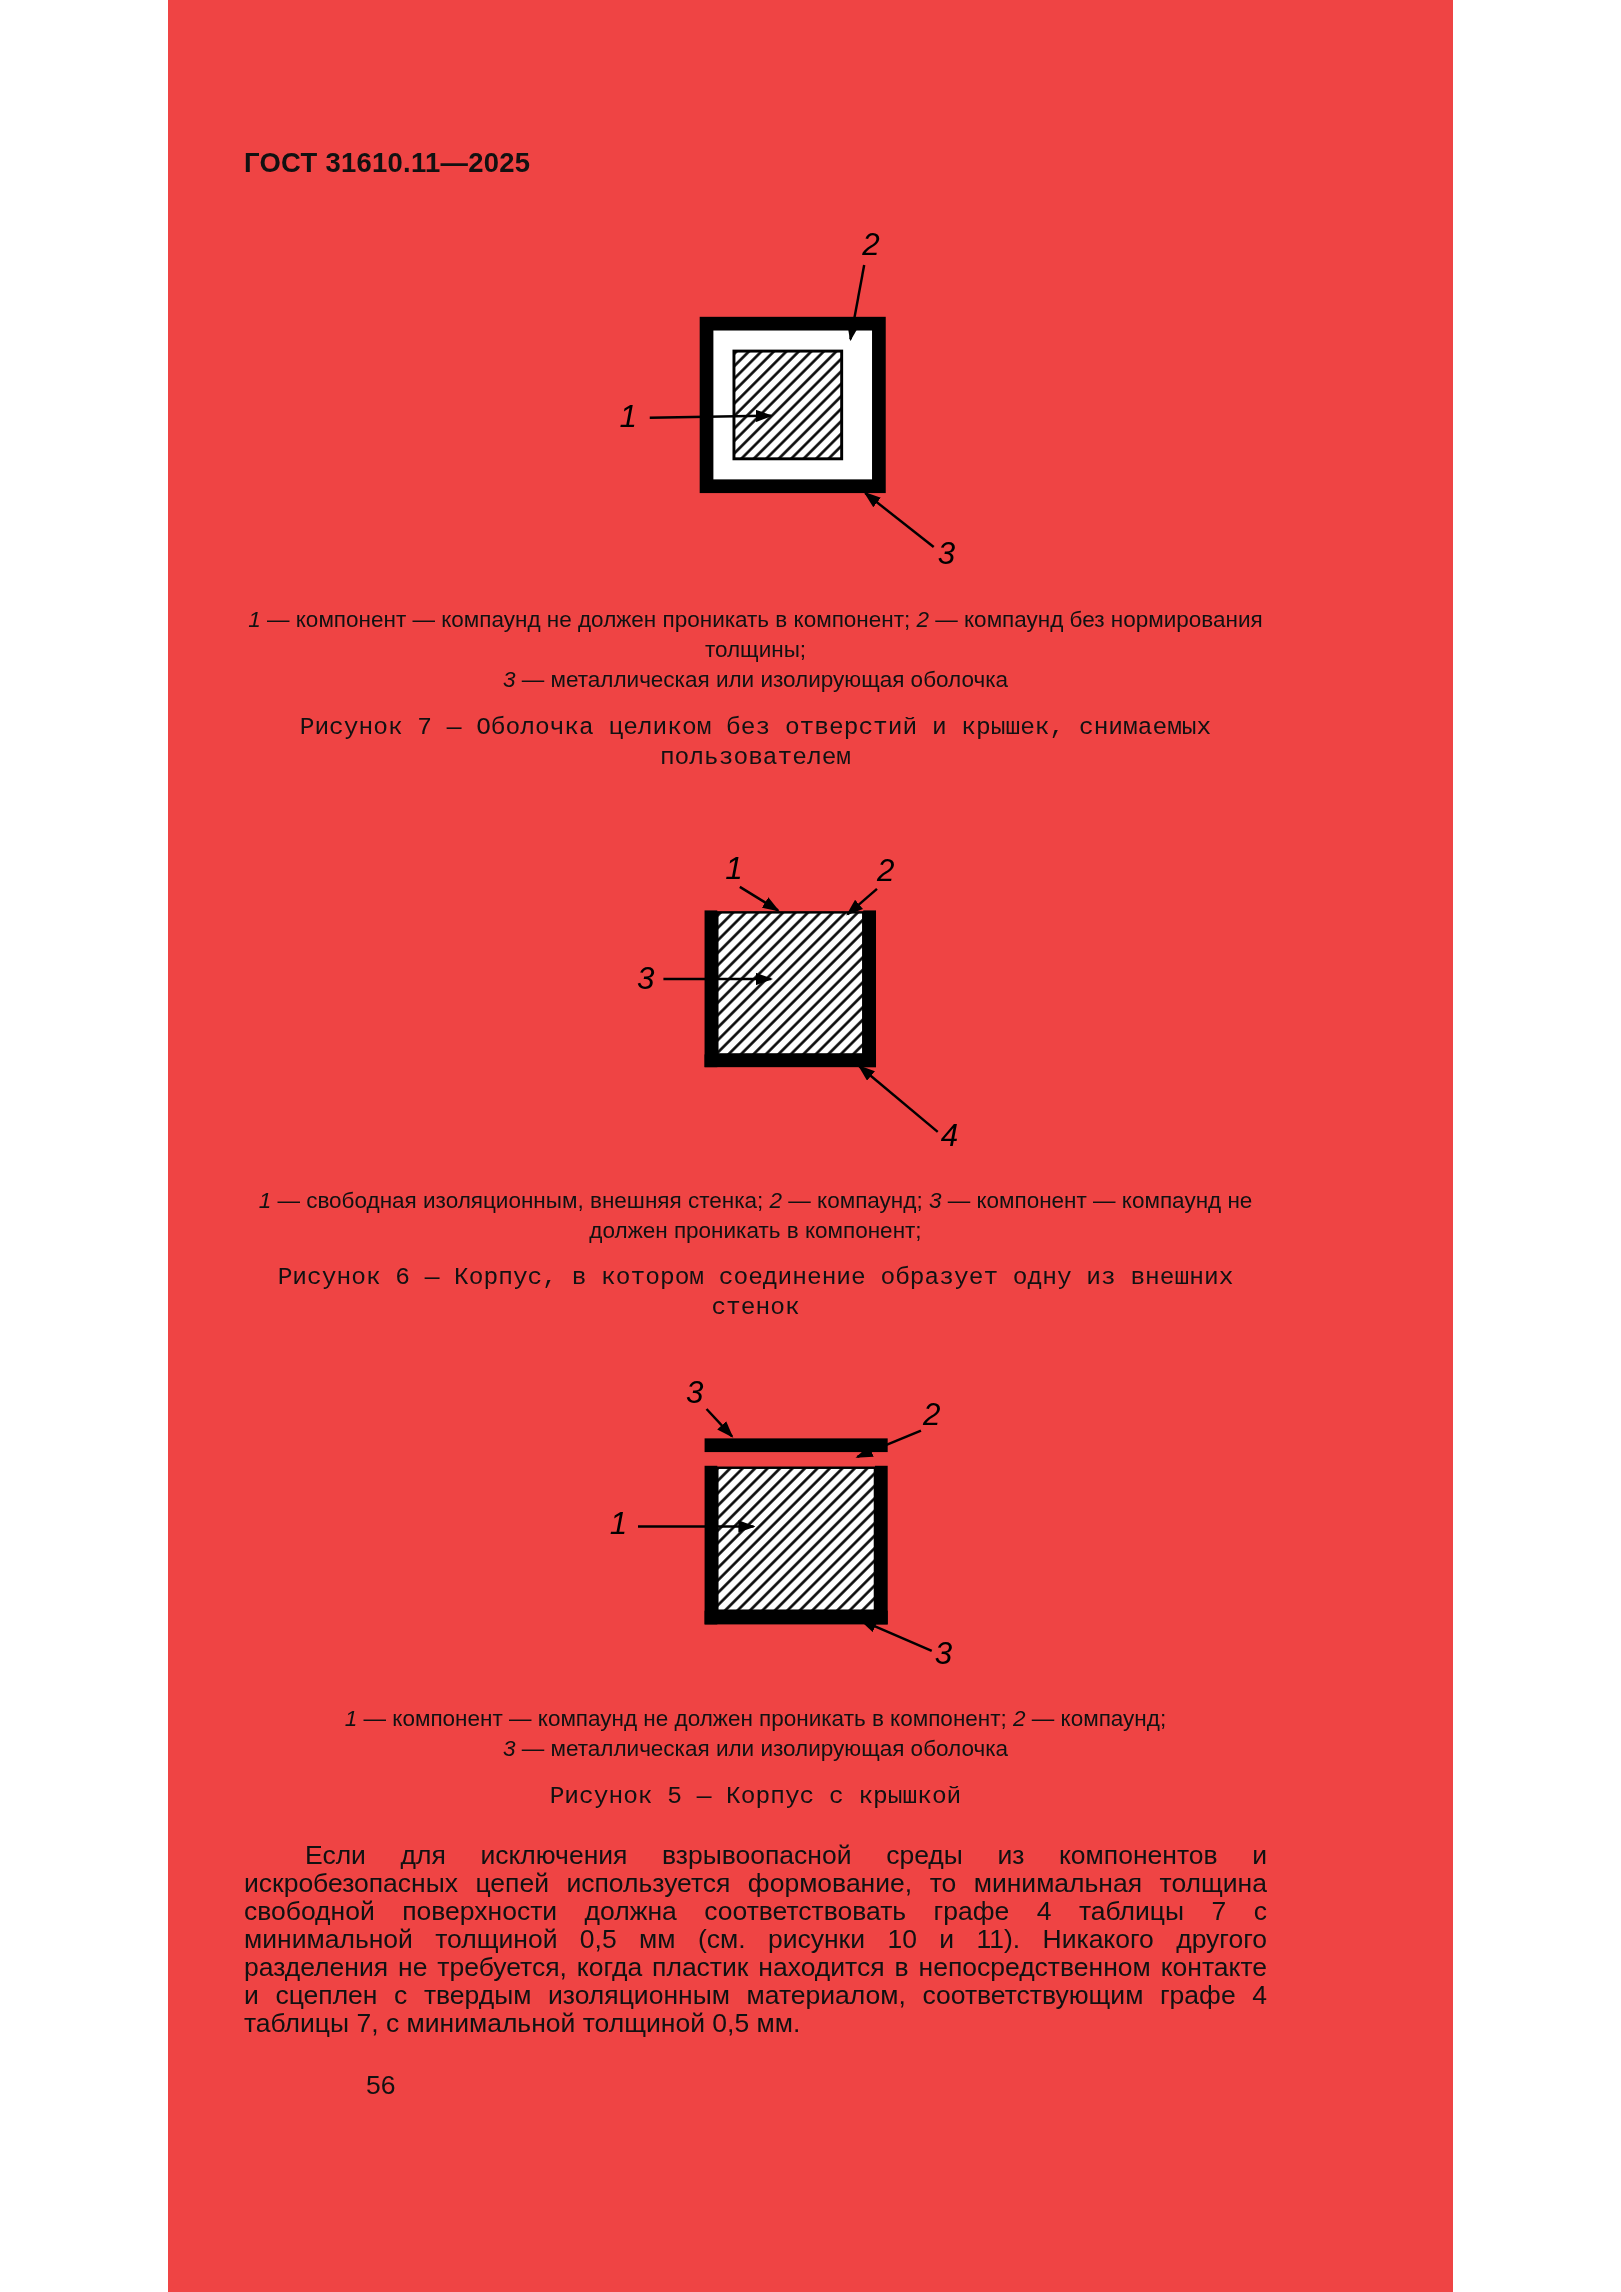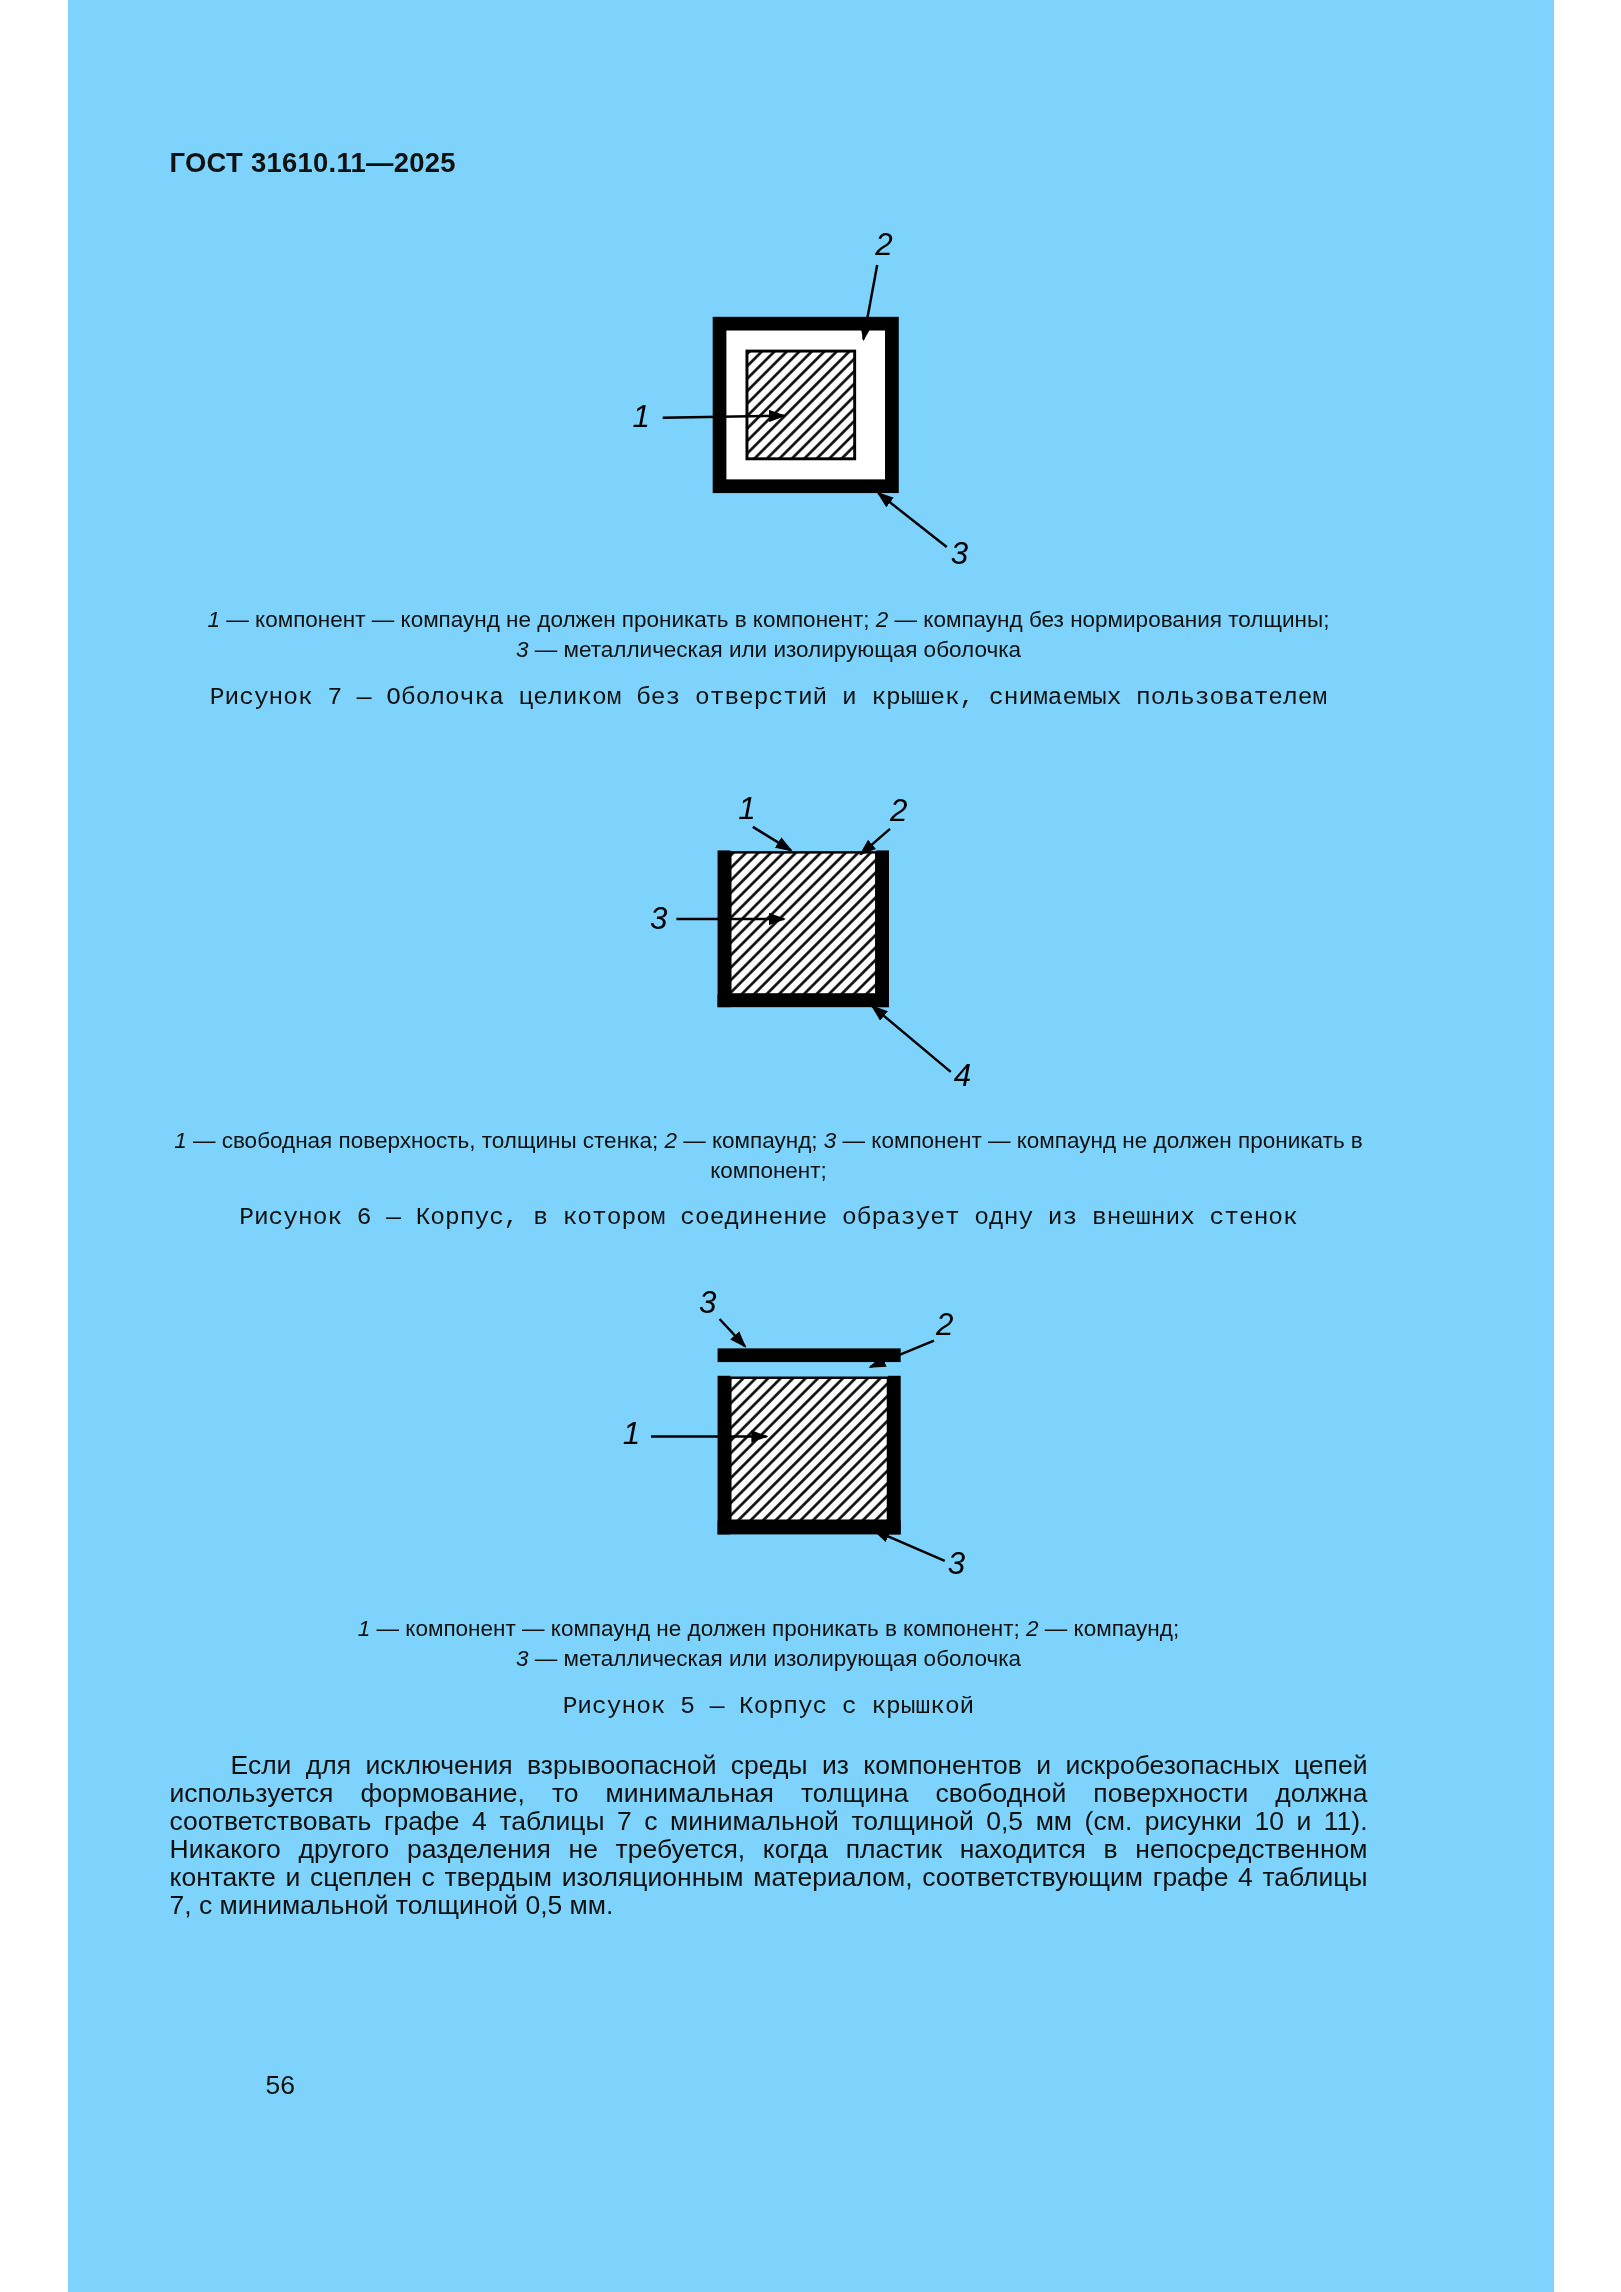--- a/index.html
+++ b/index.html
@@ -1,22 +1,22 @@
 <!DOCTYPE html>
 <html><head>
 <meta charset="utf-8">
 <style>
   * { margin:0; padding:0; box-sizing:border-box; }
   html, body { background:#ffffff; }
   body { font-family:"Liberation Sans", sans-serif; color:#111111; }
   .page {
     position:relative;
-    width:1486px; height:2293px;
-    background:#7dd3fc;
-    padding:147px 186px 0 102px;
+    width:1285px; height:2293px;
+    background:#ef4444;
+    padding:147px 186px 0 76px;
     margin:0 auto;
     overflow:hidden;
   }
   .defs-svg { position:absolute; width:0; height:0; }
   .doc-code { font-size:27.4px; font-weight:bold; letter-spacing:0.3px; }
 
   .figure-block { text-align:center; }
   .fig-svg { display:block; margin:0 auto; }
   .fig7 { margin-top:35px; }
   .fig8 { margin-top:61px; }
@@ -103,21 +103,21 @@
       <line x1="404" y1="56" x2="374" y2="82" class="leader"></line>
 
       <text x="168" y="158" class="fig-label">3</text>
       <line x1="186" y1="148" x2="296" y2="148" class="leader"></line>
 
       <text x="478" y="318" class="fig-label">4</text>
       <line x1="466" y1="304" x2="386" y2="237" class="leader"></line>
     </svg>
 
     <div class="cap">
-      <div class="cap-line"><i>1</i><span> — свободная поверхность, толщины стенка; </span><i>2</i><span> — компаунд; </span><i>3</i><span> — компонент — компаунд не должен проникать в компонент;</span></div>
+      <div class="cap-line"><i>1</i><span> — свободная изоляционным, внешняя стенка; </span><i>2</i><span> — компаунд; </span><i>3</i><span> — компонент — компаунд не должен проникать в компонент;</span></div>
     </div>
 
     <div class="fig-title">Рисунок 6 — Корпус, в котором соединение образует одну из внешних стенок</div>
   </section>
 
   <section class="figure-block">
     <svg class="fig-svg fig9" width="549" height="328" viewBox="0 0 560 335">
       <rect x="228" y="78" width="187" height="14" class="wall"></rect>
       <rect x="228" y="106" width="13" height="162" class="wall"></rect>
       <rect x="402" y="106" width="13" height="162" class="wall"></rect>

